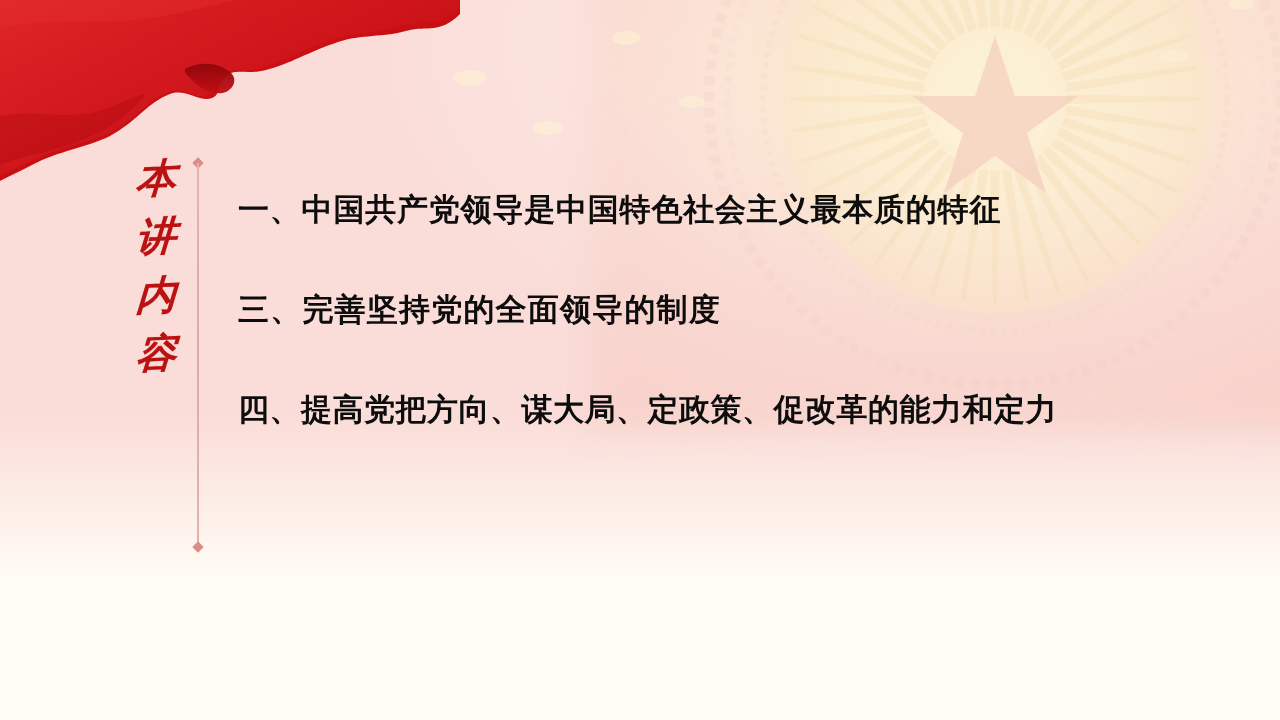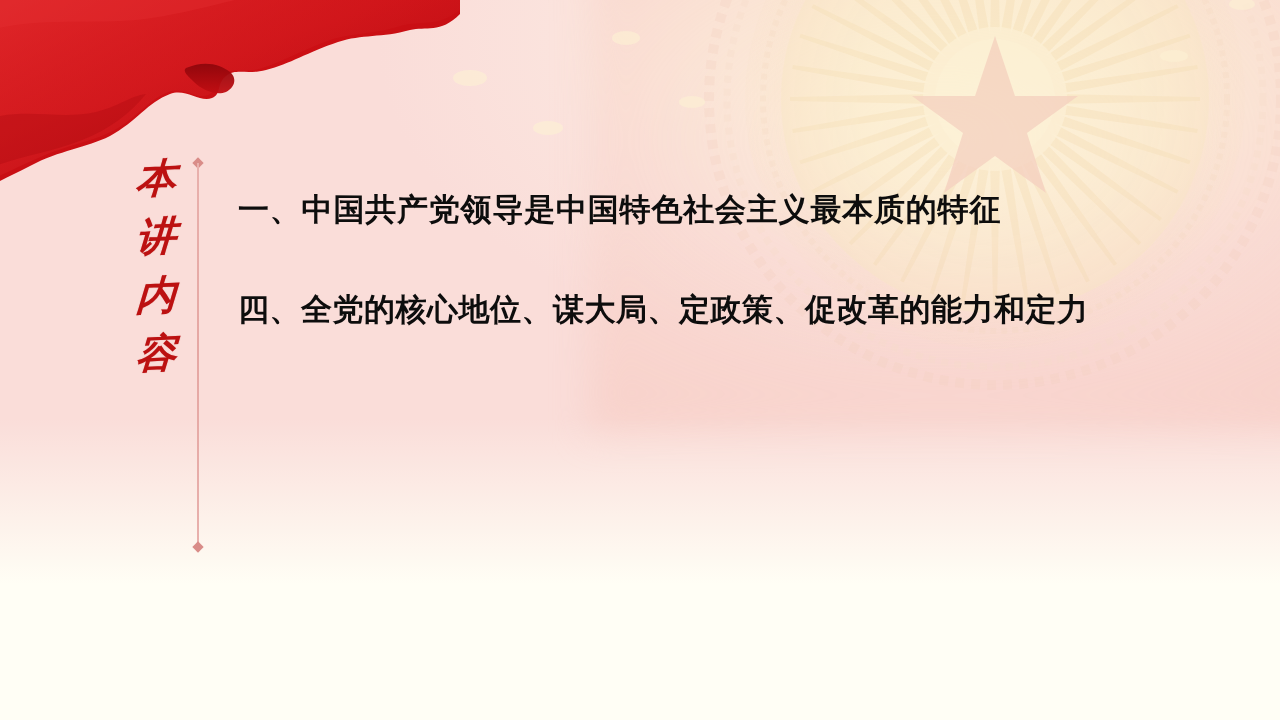--- a/index.html
+++ b/index.html
@@ -326,18 +326,21 @@
   <div class="divider">
     <span class="dia top"></span>
     <span class="line"></span>
     <span class="dia bot"></span>
   </div>
 
   <div class="agenda">
     <div class="agenda-item i1">
       <span class="txt">一、中国共产党领导是中国特色社会主义最本质的特征</span>
     </div>
+    <div class="agenda-item i3">
+      <span class="txt">三、完善坚持党的全面领导的制度</span>
+    </div>
     <div class="agenda-item i4">
-      <span class="txt">四、全党的核心地位、谋大局、定政策、促改革的能力和定力</span>
+      <span class="txt">四、提高党把方向、谋大局、定政策、促改革的能力和定力</span>
     </div>
   </div>
 
 </div>
 
 </body></html>

